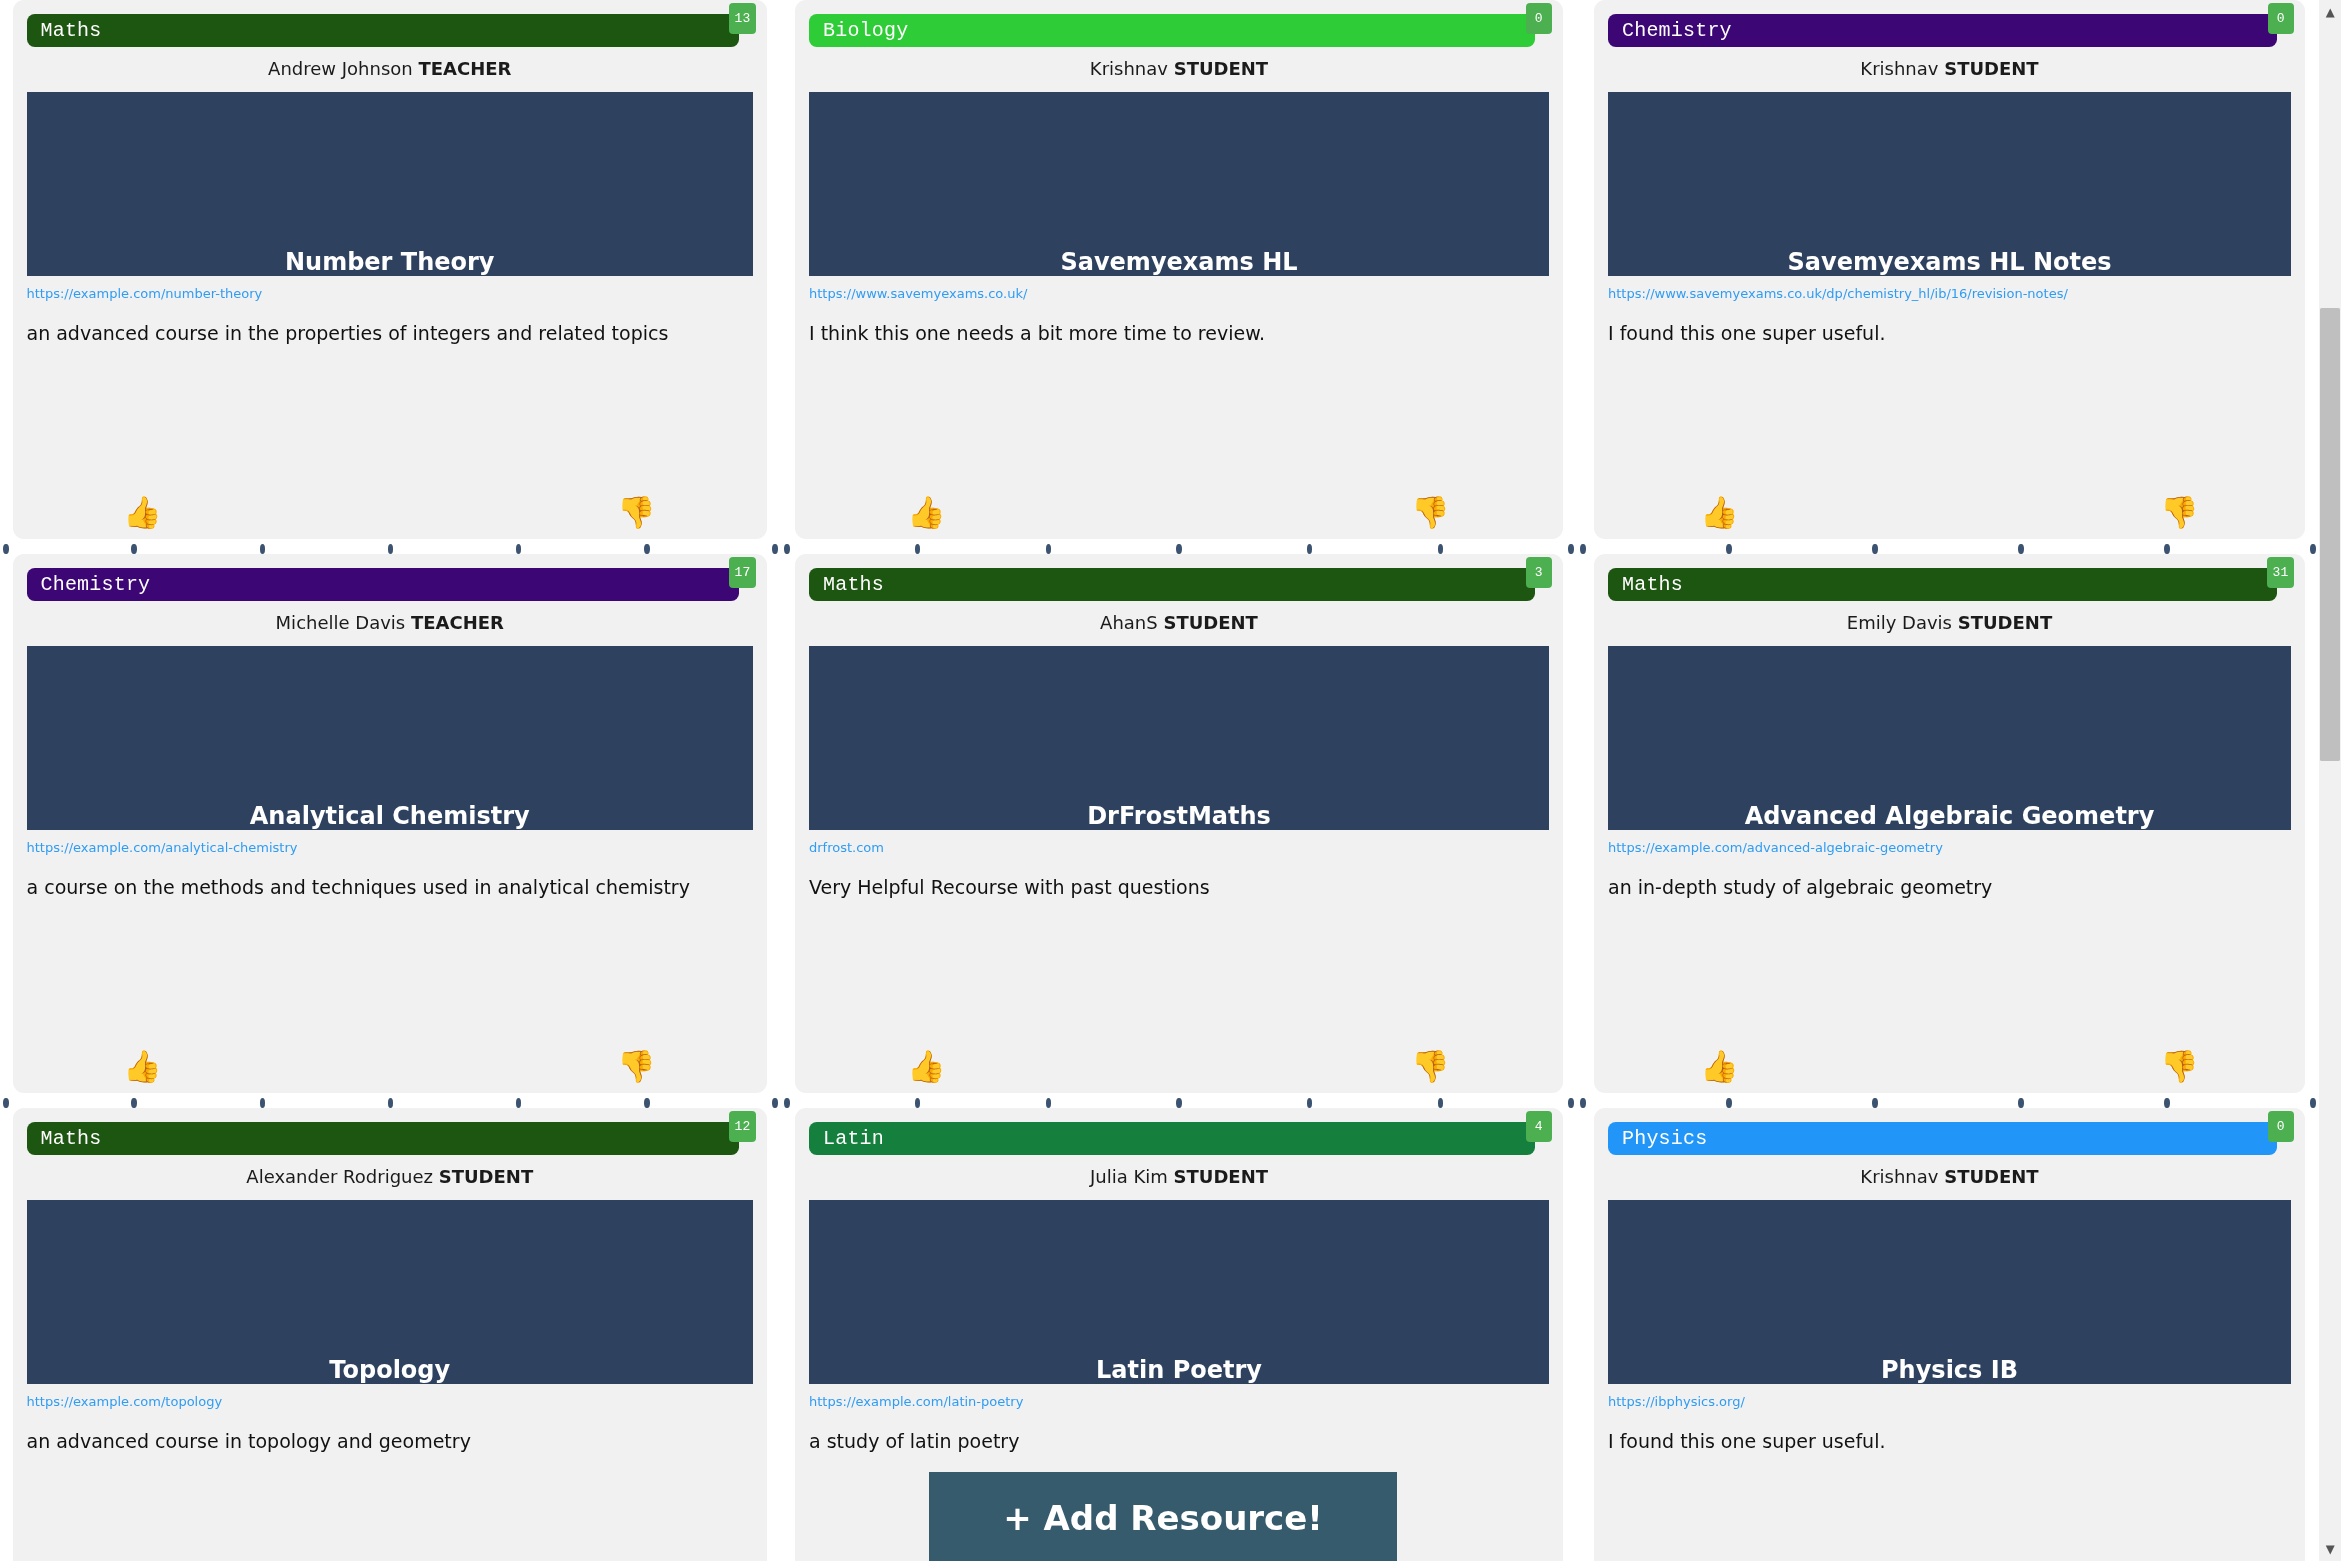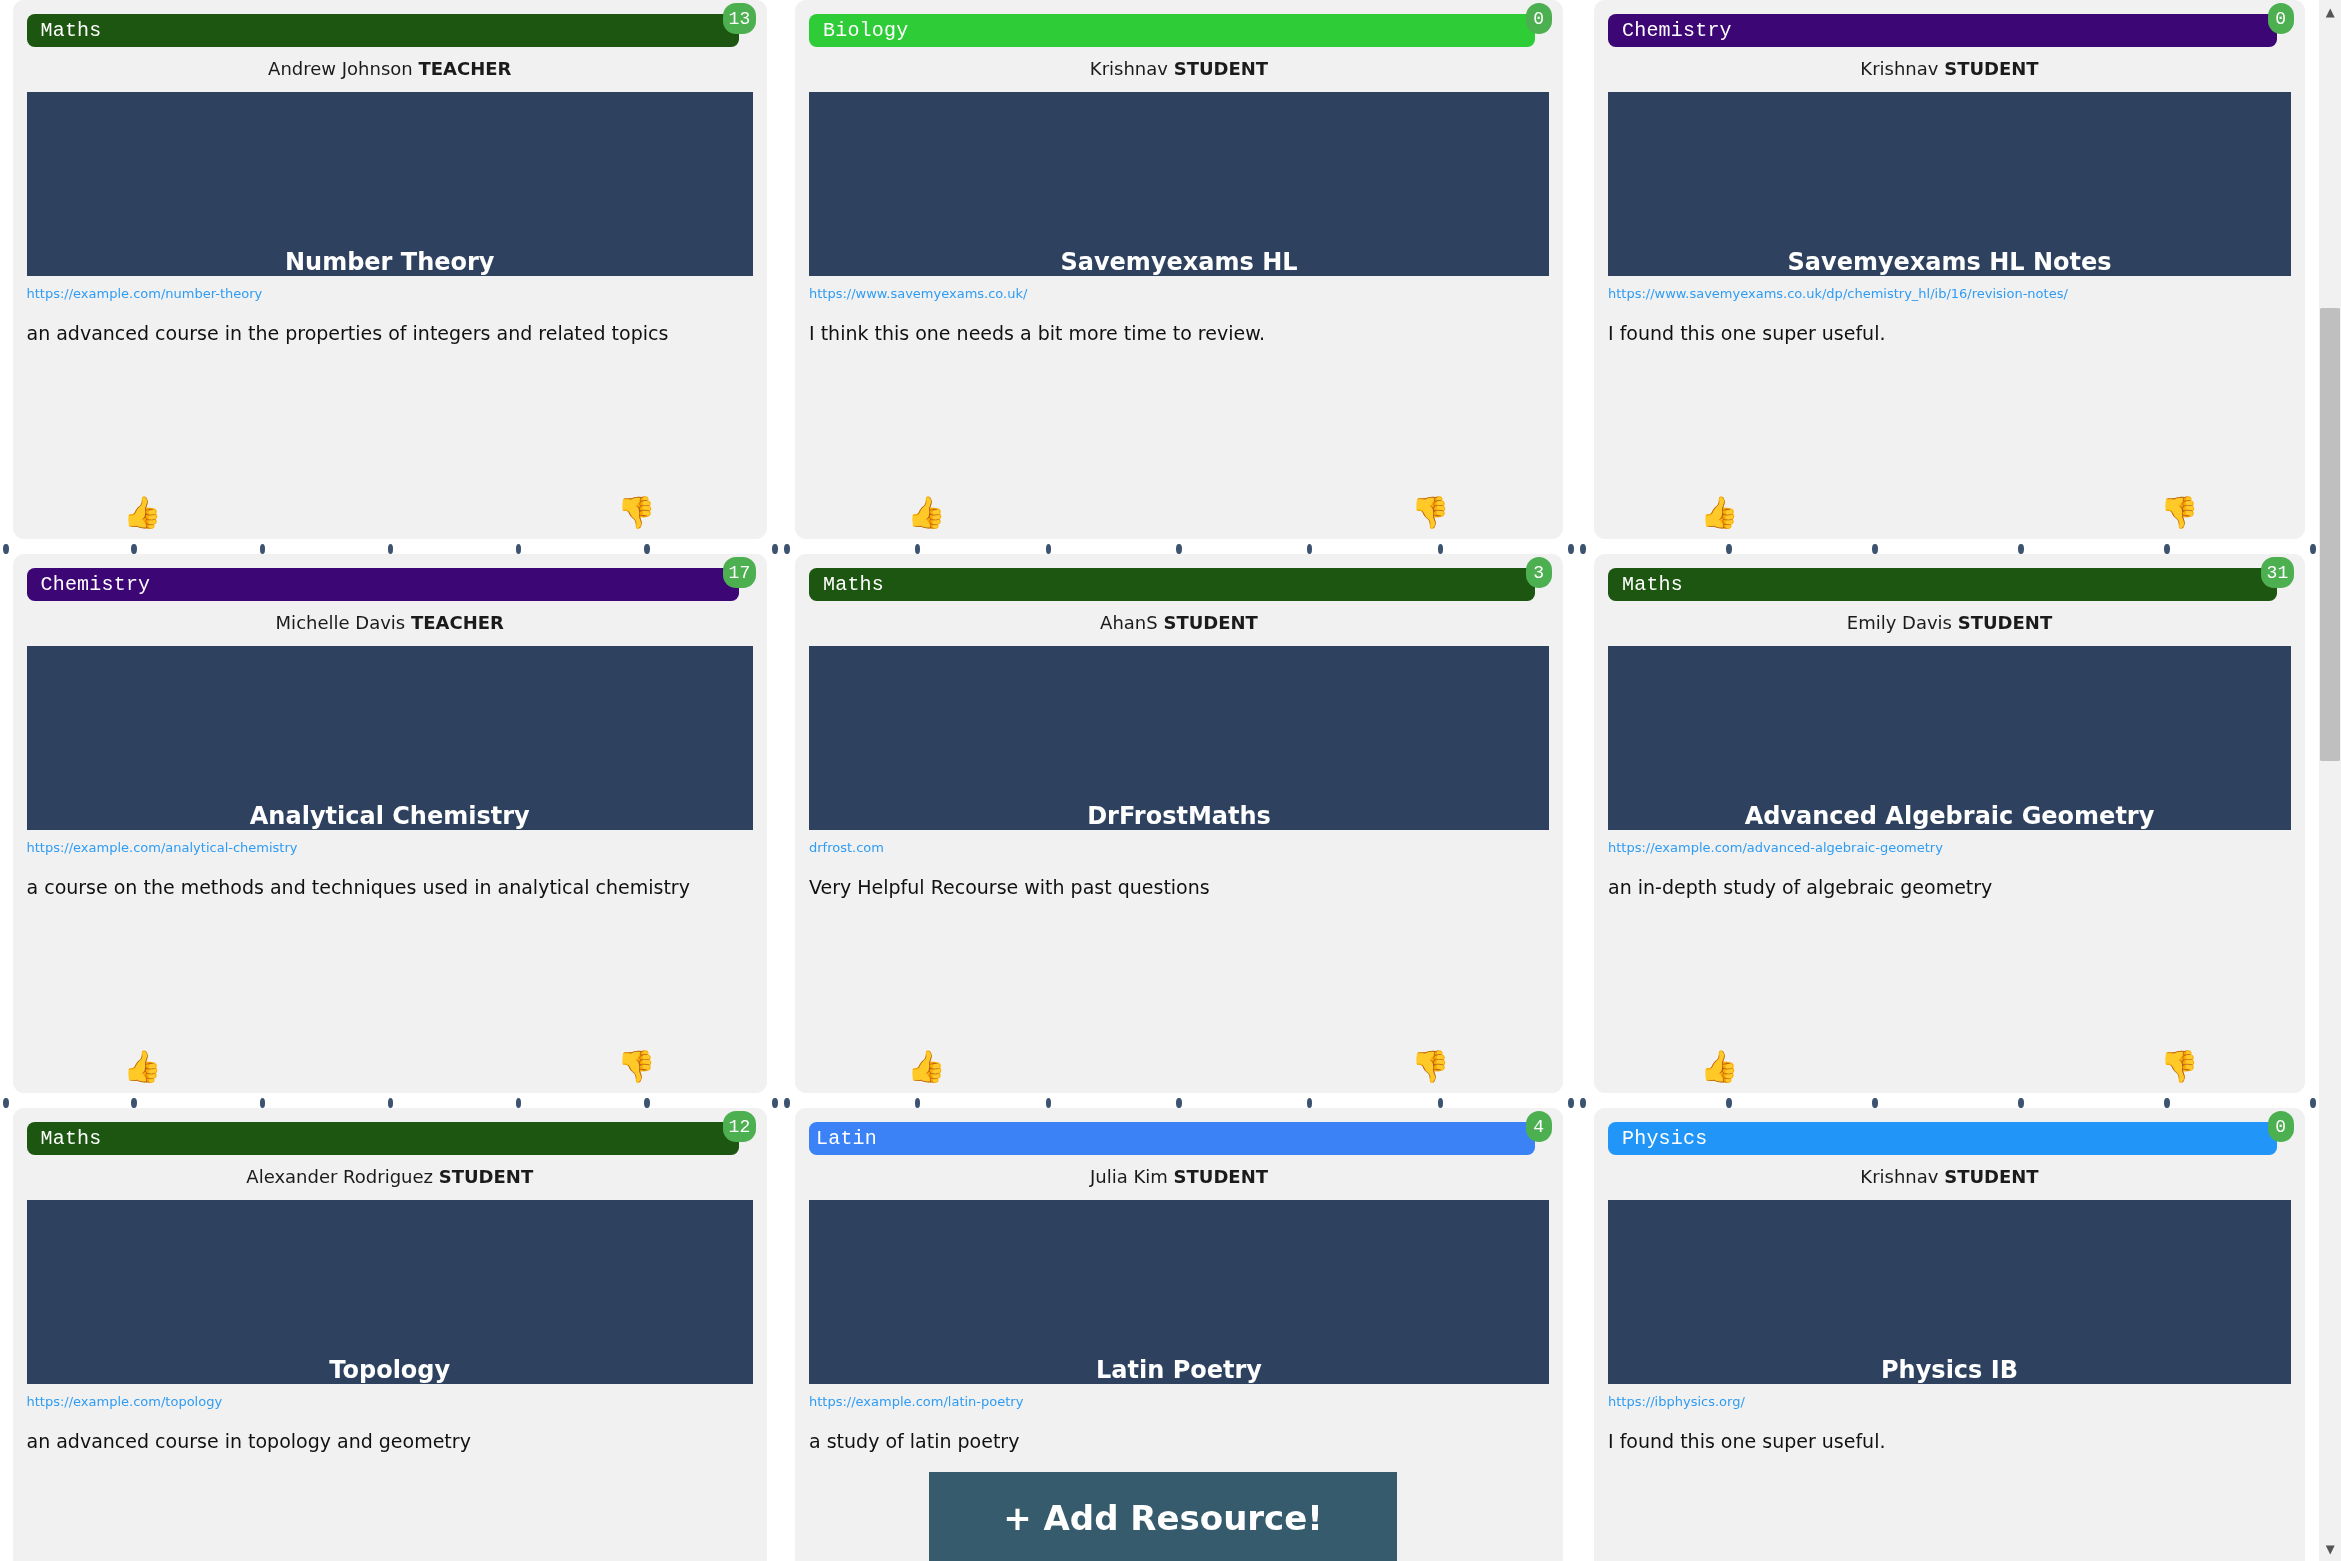--- a/index.html
+++ b/index.html
@@ -75,25 +75,25 @@
   }
 
   .rating-badge {
     position: absolute;
     top: -11px;
     right: -17px;
     min-width: 26.5px;
     height: 31px;
     background: #4caf50;
     color: #ffffff;
-    border-radius: 13px;
+    border-radius: 4px;
     display: flex;
     align-items: center;
     justify-content: center;
-    font-size: 18px;
+    font-size: 13px;
     padding: 0 5.5px;
     z-index: 5;
   }
 
   .author {
     margin-top: 11px;
     text-align: center;
     font-size: 18px;
     color: #1b1b1b;
   }
@@ -384,21 +384,21 @@
             <span>Topology</span>
           </div>
           <div class="link">
             <span>https://example.com/topology</span>
           </div>
           <div class="desc">an advanced course in topology and geometry</div>
         </div>
       </div>
       <div class="cell c2">
         <div class="card">
-          <div class="subject-bar" style="background: #3b82f6; padding-left: 7px;">
+          <div class="subject-bar" style="background: #15803d;">
             <span>Latin</span>
             <div class="rating-badge">4</div>
           </div>
           <div class="author"><span>Julia Kim</span> <b>STUDENT</b></div>
           <div class="thumb">
             <span>Latin Poetry</span>
           </div>
           <div class="link">
             <span>https://example.com/latin-poetry</span>
           </div>

